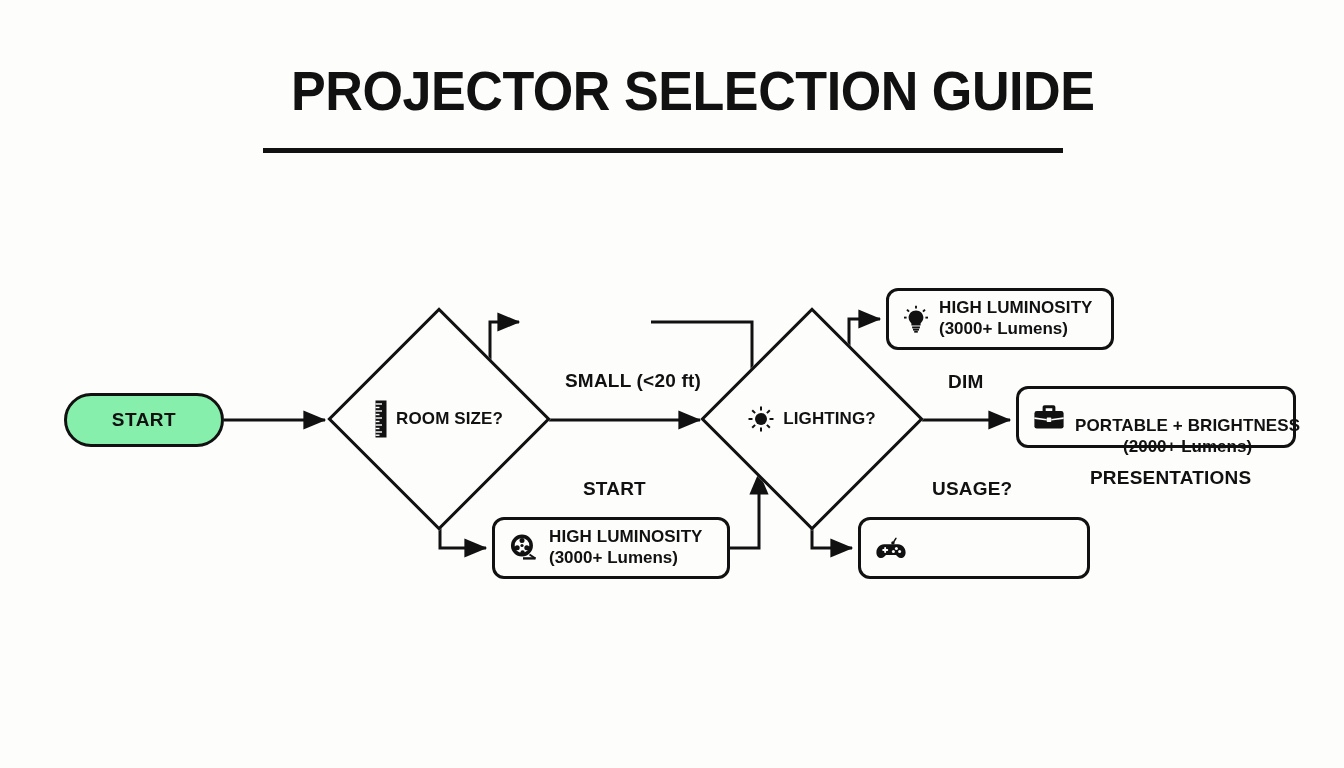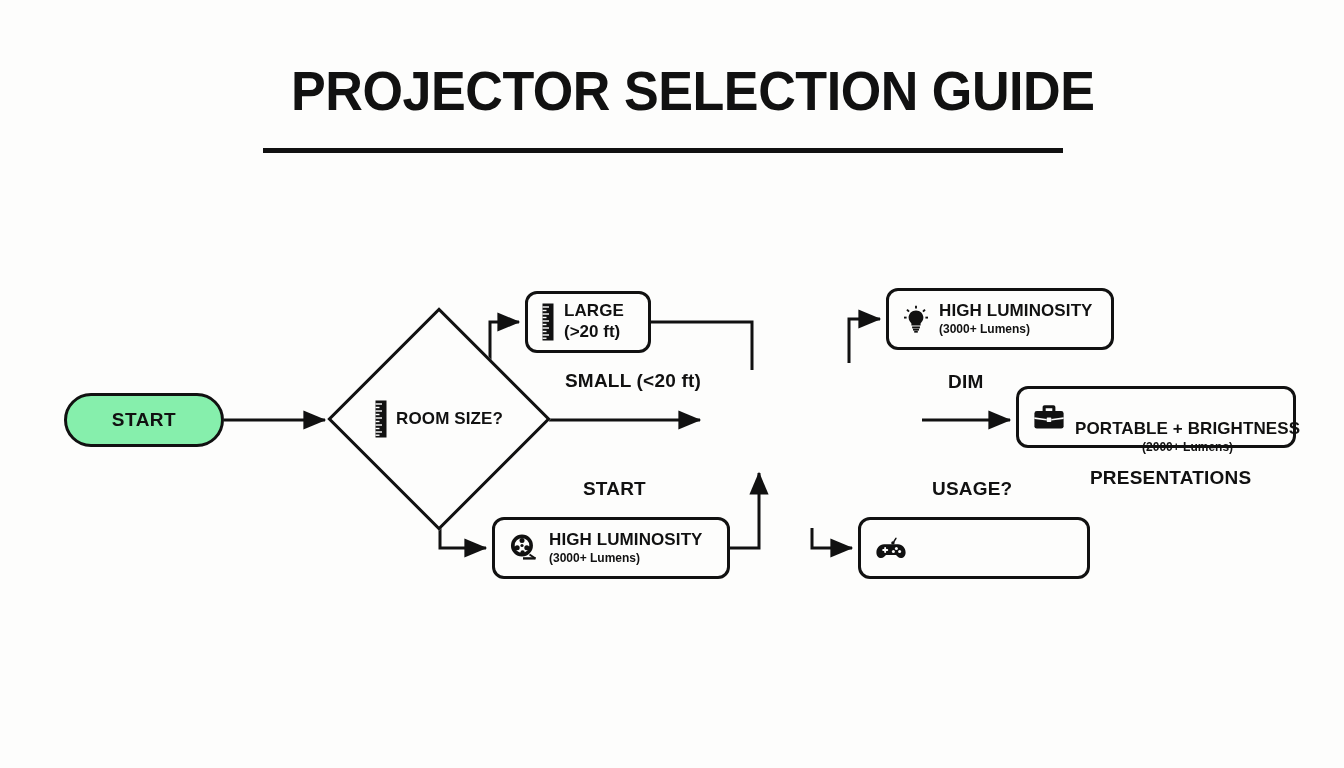--- a/index.html
+++ b/index.html
@@ -59,21 +59,21 @@
   .node-label {
     font-weight: 700;
     font-size: 17px;
     color: #111111;
     line-height: 1.22;
     letter-spacing: 0.1px;
     white-space: nowrap;
   }
   .node-sub {
     font-weight: 700;
-    font-size: 12px;
+    font-size: 17px;
     color: #111111;
     line-height: 1.22;
     white-space: nowrap;
   }
 
   
   #start-node {
     position: absolute;
     left: 64px;
     top: 393px;
@@ -229,42 +229,40 @@
           <line x1="0.5" y1="25" x2="7" y2="25"></line>
           <line x1="0.5" y1="28.5" x2="4.5" y2="28.5"></line>
           <line x1="0.5" y1="32" x2="7" y2="32"></line>
           <line x1="0.5" y1="35.2" x2="4.5" y2="35.2"></line>
         </g>
       </svg>
       <span class="node-label">ROOM SIZE?</span>
     </div>
   </div>
 
-
-  <div id="box-large" class="box">
-    <svg class="icon icon-ruler-sm" viewBox="0 0 12 38" aria-hidden="true">
-      <rect x="0.5" y="0.5" width="11" height="37" fill="#111111"></rect>
-      <g stroke="#ffffff" stroke-width="1.4">
-        <line x1="0.5" y1="4" x2="7" y2="4"></line>
-        <line x1="0.5" y1="7.5" x2="4.5" y2="7.5"></line>
-        <line x1="0.5" y1="11" x2="7" y2="11"></line>
-        <line x1="0.5" y1="14.5" x2="4.5" y2="14.5"></line>
-        <line x1="0.5" y1="18" x2="7" y2="18"></line>
-        <line x1="0.5" y1="21.5" x2="4.5" y2="21.5"></line>
-        <line x1="0.5" y1="25" x2="7" y2="25"></line>
-        <line x1="0.5" y1="28.5" x2="4.5" y2="28.5"></line>
-        <line x1="0.5" y1="32" x2="7" y2="32"></line>
-        <line x1="0.5" y1="35.2" x2="4.5" y2="35.2"></line>
-      </g>
-    </svg>
-    <span class="box-text">
-      <span class="node-label">LARGE</span>
-      <span class="node-sub">(&gt;20 ft)</span>
-    </span>
-  </div>
+  <div id="diamond-light" class="diamond-wrap">
+    <div class="diamond-shape"></div>
+    <div class="diamond-content">
+      <svg class="icon icon-sun" viewBox="0 0 26 26" aria-hidden="true">
+        <circle cx="13" cy="13" r="6" fill="#111111"></circle>
+        <g stroke="#111111" stroke-width="2" stroke-linecap="butt">
+          <line x1="13" y1="0.5" x2="13" y2="4.5"></line>
+          <line x1="13" y1="21.5" x2="13" y2="25.5"></line>
+          <line x1="0.5" y1="13" x2="4.5" y2="13"></line>
+          <line x1="21.5" y1="13" x2="25.5" y2="13"></line>
+          <line x1="4.2" y1="4.2" x2="7.1" y2="7.1"></line>
+          <line x1="18.9" y1="18.9" x2="21.8" y2="21.8"></line>
+          <line x1="21.8" y1="4.2" x2="18.9" y2="7.1"></line>
+          <line x1="7.1" y1="18.9" x2="4.2" y2="21.8"></line>
+        </g>
+      </svg>
+      <span class="node-label">LIGHTING?</span>
+    </div>
+  </div>
+
 
   <div id="box-film" class="box">
     <svg class="icon icon-film" viewBox="0 0 30 30" aria-hidden="true">
       <path d="M13 1.5 A11 11 0 1 1 12.9 23.5 A11 11 0 0 1 13 1.5 Z
                M13 5.2 A7.3 7.3 0 1 0 13 19.8 A7.3 7.3 0 0 0 13 5.2 Z" fill="#111111" fill-rule="evenodd"></path>
       <circle cx="13" cy="7.6" r="2.5" fill="#111111"></circle>
       <circle cx="8.2" cy="14.8" r="2.5" fill="#111111"></circle>
       <circle cx="17.8" cy="14.8" r="2.5" fill="#111111"></circle>
       <circle cx="13" cy="12.5" r="1.6" fill="#111111"></circle>
       <circle cx="13.6" cy="19.4" r="2.2" fill="#111111"></circle>

